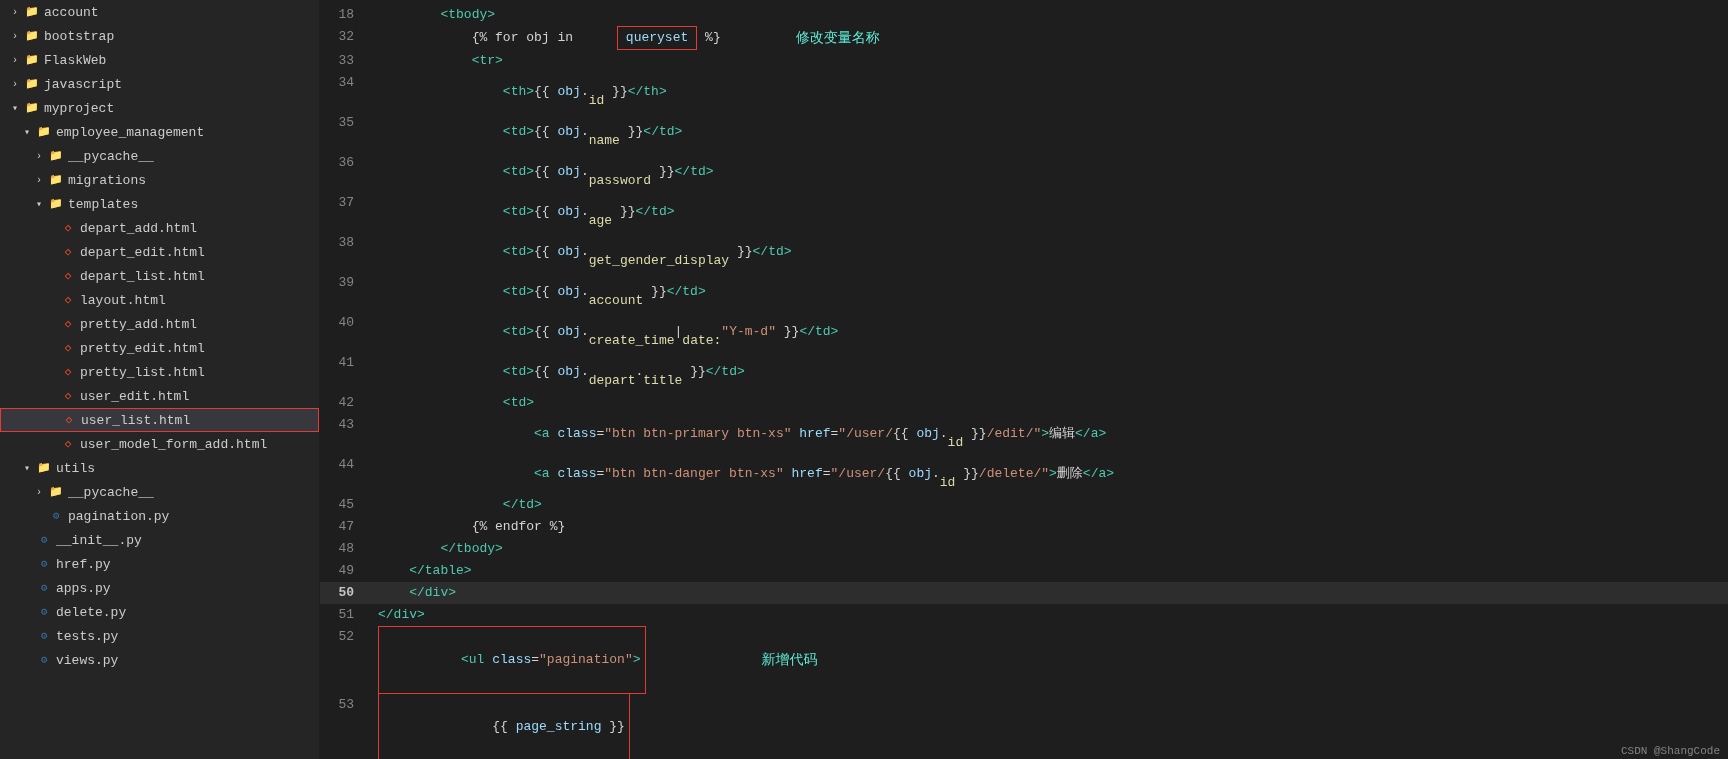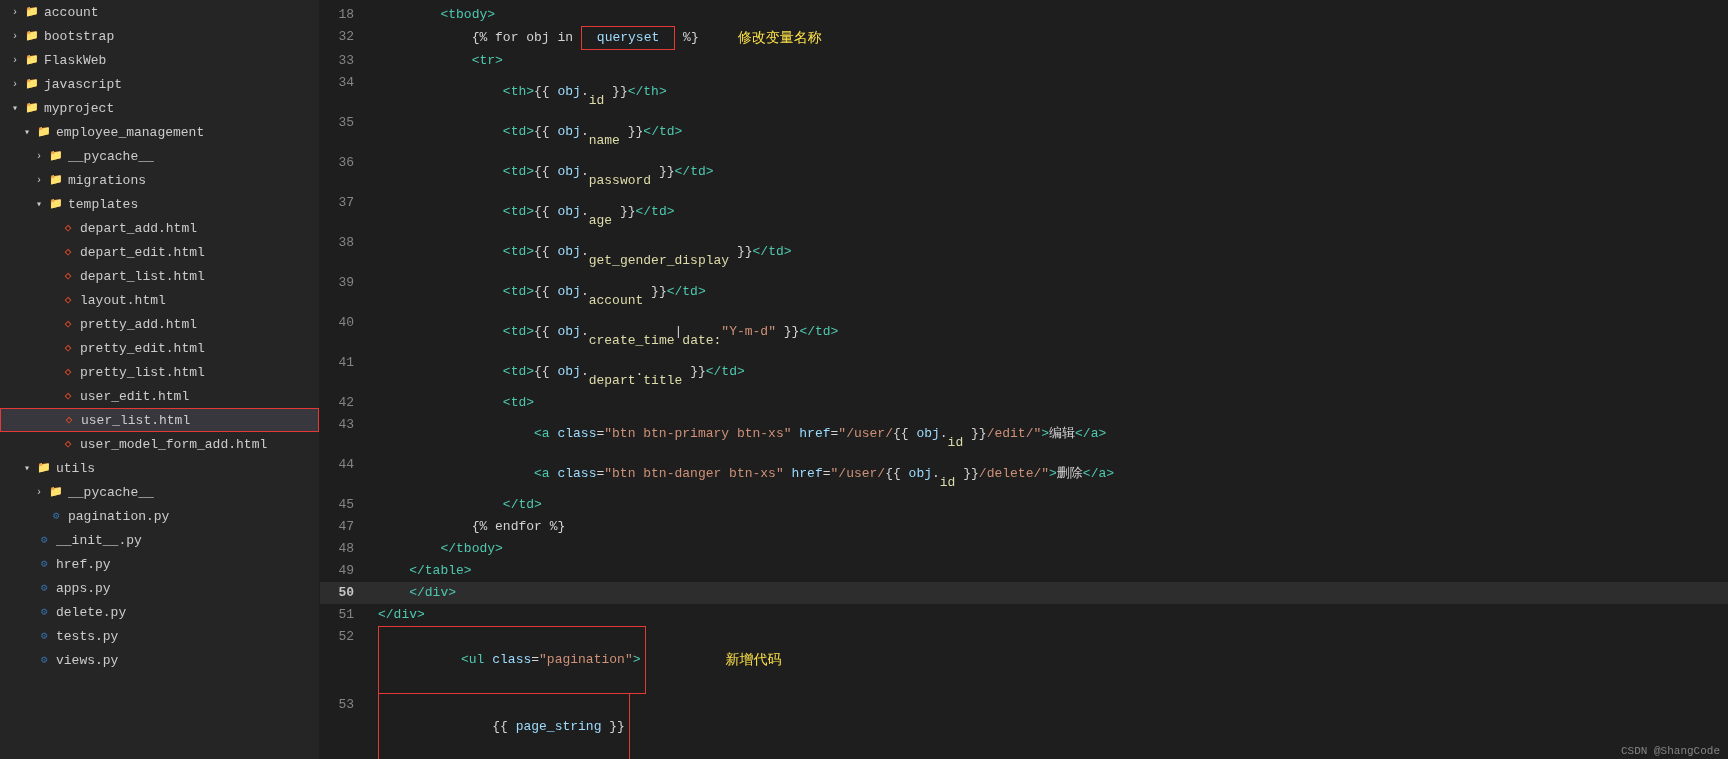--- a/index.html
+++ b/index.html
@@ -125,28 +125,29 @@
 
     
     .t-tag { color: #4ec9b0; } 
     .t-attr-name { color: #9cdcfe; } 
     .t-text { color: #d4d4d4; }
     .t-bracket { color: #d4d4d4; } 
     .t-var { color: #9cdcfe; } 
     .t-dot { color: #d4d4d4; }
     .t-method { color: #dcdcaa; margin-top: 18px; } 
     .t-string { color: #ce9178; }
-    .t-red-annotation { color: #fde047; font-size: 14px; }
+    .t-red-annotation { color: #5eead4; font-size: 14px; margin-left: 36px; }
     .t-link { color: #ce9178; }
 
     
     .highlight-box {
       border: 1.5px solid #e53935;
       display: inline;
-      padding: 0 15px;
+      padding: 0 8px;
+      margin-left: 36px;
     }
 
     
     .bottom-bar {
       position: absolute;
       bottom: 0;
       right: 0;
       padding: 2px 8px;
       color: #858585;
       font-size: 11px;

